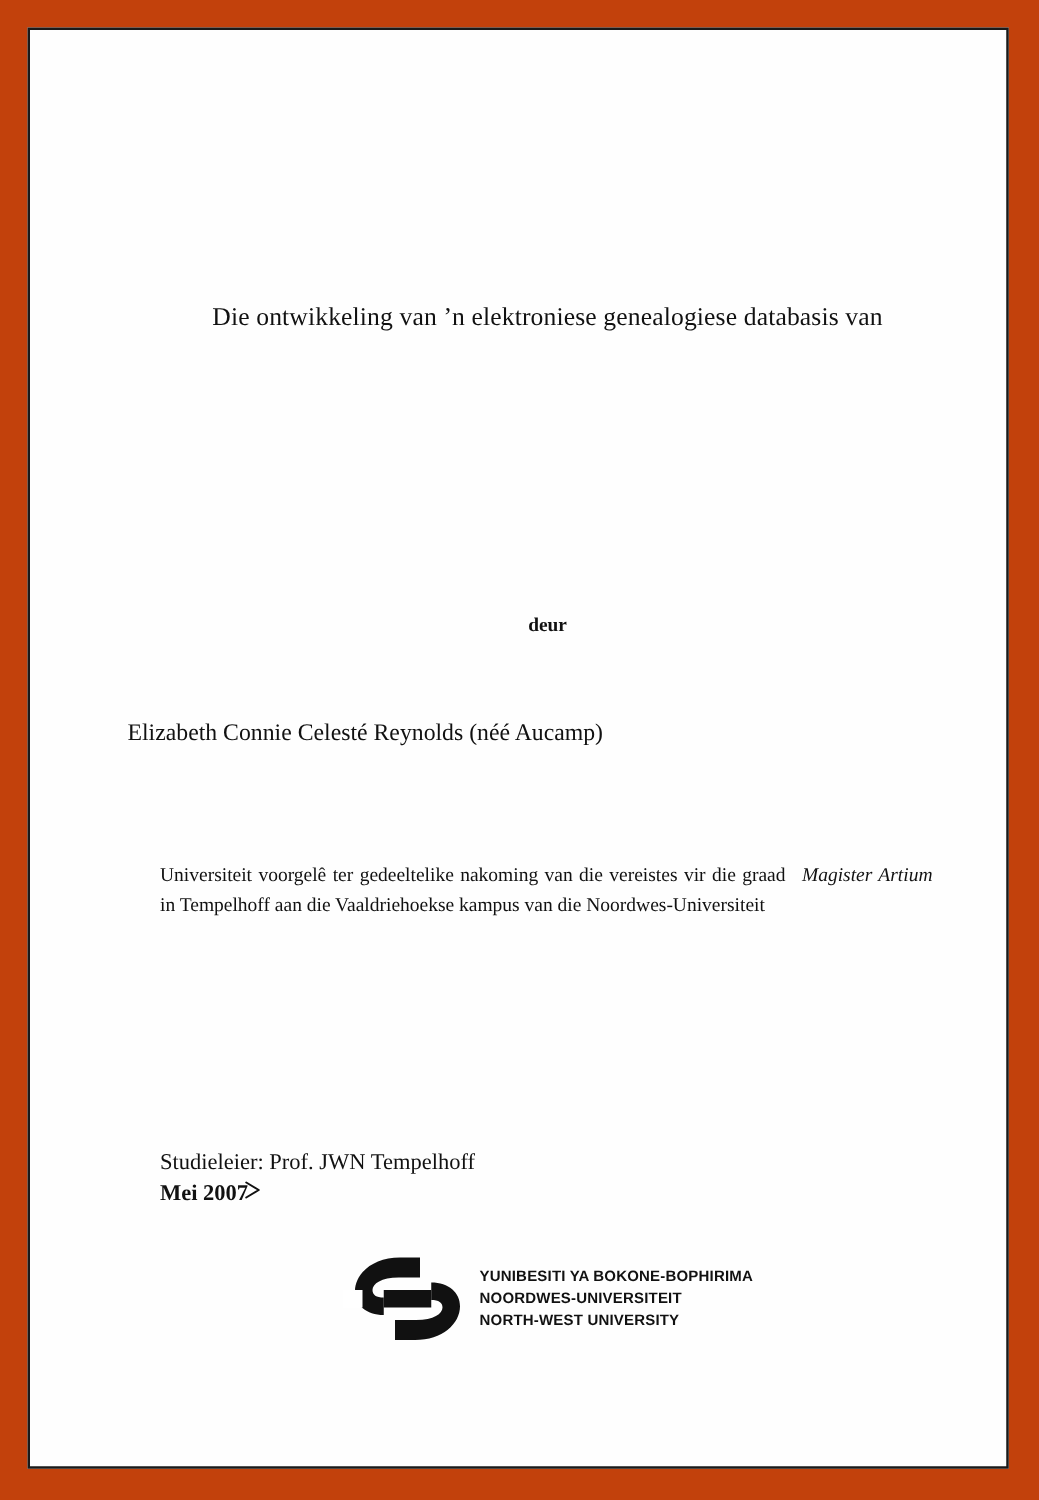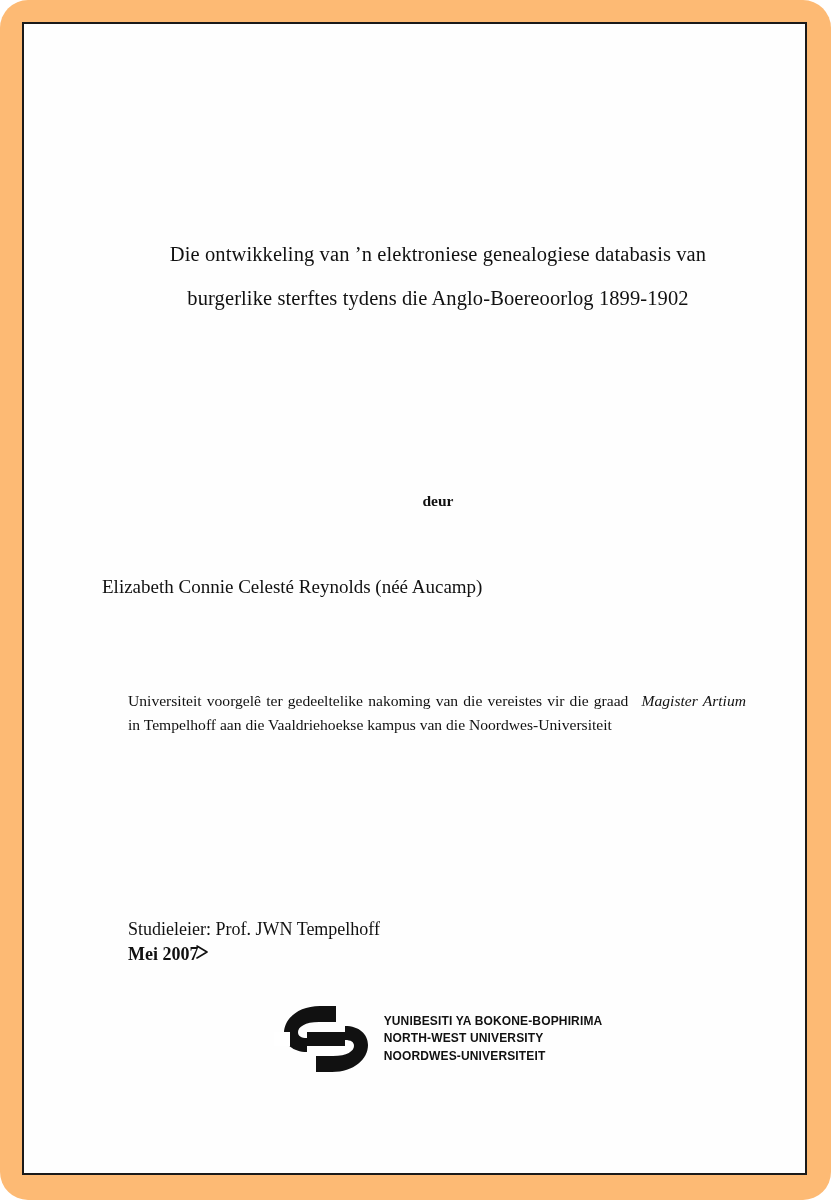--- a/index.html
+++ b/index.html
@@ -11,22 +11,21 @@
     width: 831px;
     height: 1200px;
     font-family: "Liberation Serif", serif;
     color: #111111;
     overflow: hidden;
   }
   .page {
     position: relative;
     width: 831px;
     height: 1200px;
-    background: #fdba74;
-    border-radius: 28px;
+    background: #c2410c;
   }
   
   .scan-frame {
     position: absolute;
     left: 22px;
     top: 22px;
     width: 785px;
     height: 1153px;
     border: 2px solid #1a1a1a;
     box-sizing: border-box;
@@ -139,21 +138,20 @@
 </style>
 </head>
 <body>
 
 <div class="page">
   <div class="scan-frame">
     <div class="content">
 
       <div class="title-block">
         <span class="title-line">Die ontwikkeling van ’n elektroniese genealogiese databasis van</span>
-        <span class="title-line">burgerlike sterftes tydens die Anglo-Boereoorlog 1899-1902</span>
       </div>
 
       <div class="deur">deur</div>
 
       <div class="author">Elizabeth Connie Celesté Reynolds (néé Aucamp)</div>
 
       <div class="statement">
         <span>Universiteit voorgelê ter gedeeltelike nakoming van die vereistes vir die graad </span><em>Magister Artium</em><span> in Tempelhoff aan die Vaaldriehoekse kampus van die Noordwes-Universiteit</span>
       </div>
 
@@ -171,21 +169,21 @@
         <div class="logo-wrap">
           <svg class="logo-mark" viewBox="0 0 104 74">
 
             <path d="M46 4 C24 4 10 17 10 31 C10 42 19 50 33 50 L33 36 C27 36 24 34 24 30 C24 25 31 20 45 20 L62 20 L62 4 Z" fill="#111111"></path>
             <path d="M58 70 C80 70 94 57 94 43 C94 32 85 24 71 24 L71 38 C77 38 80 40 80 44 C80 49 73 54 59 54 L42 54 L42 70 Z" fill="#111111"></path>
             <rect x="33" y="30" width="38" height="14" fill="#111111"></rect>
             <rect x="0" y="30" width="16" height="14" fill="#ffffff"></rect>
           </svg>
           <div class="logo-text">
             <span>YUNIBESITI YA BOKONE-BOPHIRIMA</span>
+            <span>NOORDWES-UNIVERSITEIT</span>
             <span>NORTH-WEST UNIVERSITY</span>
-            <span>NOORDWES-UNIVERSITEIT</span>
           </div>
         </div>
       </div>
 
     </div>
   </div>
 </div>
 
 </body></html>

